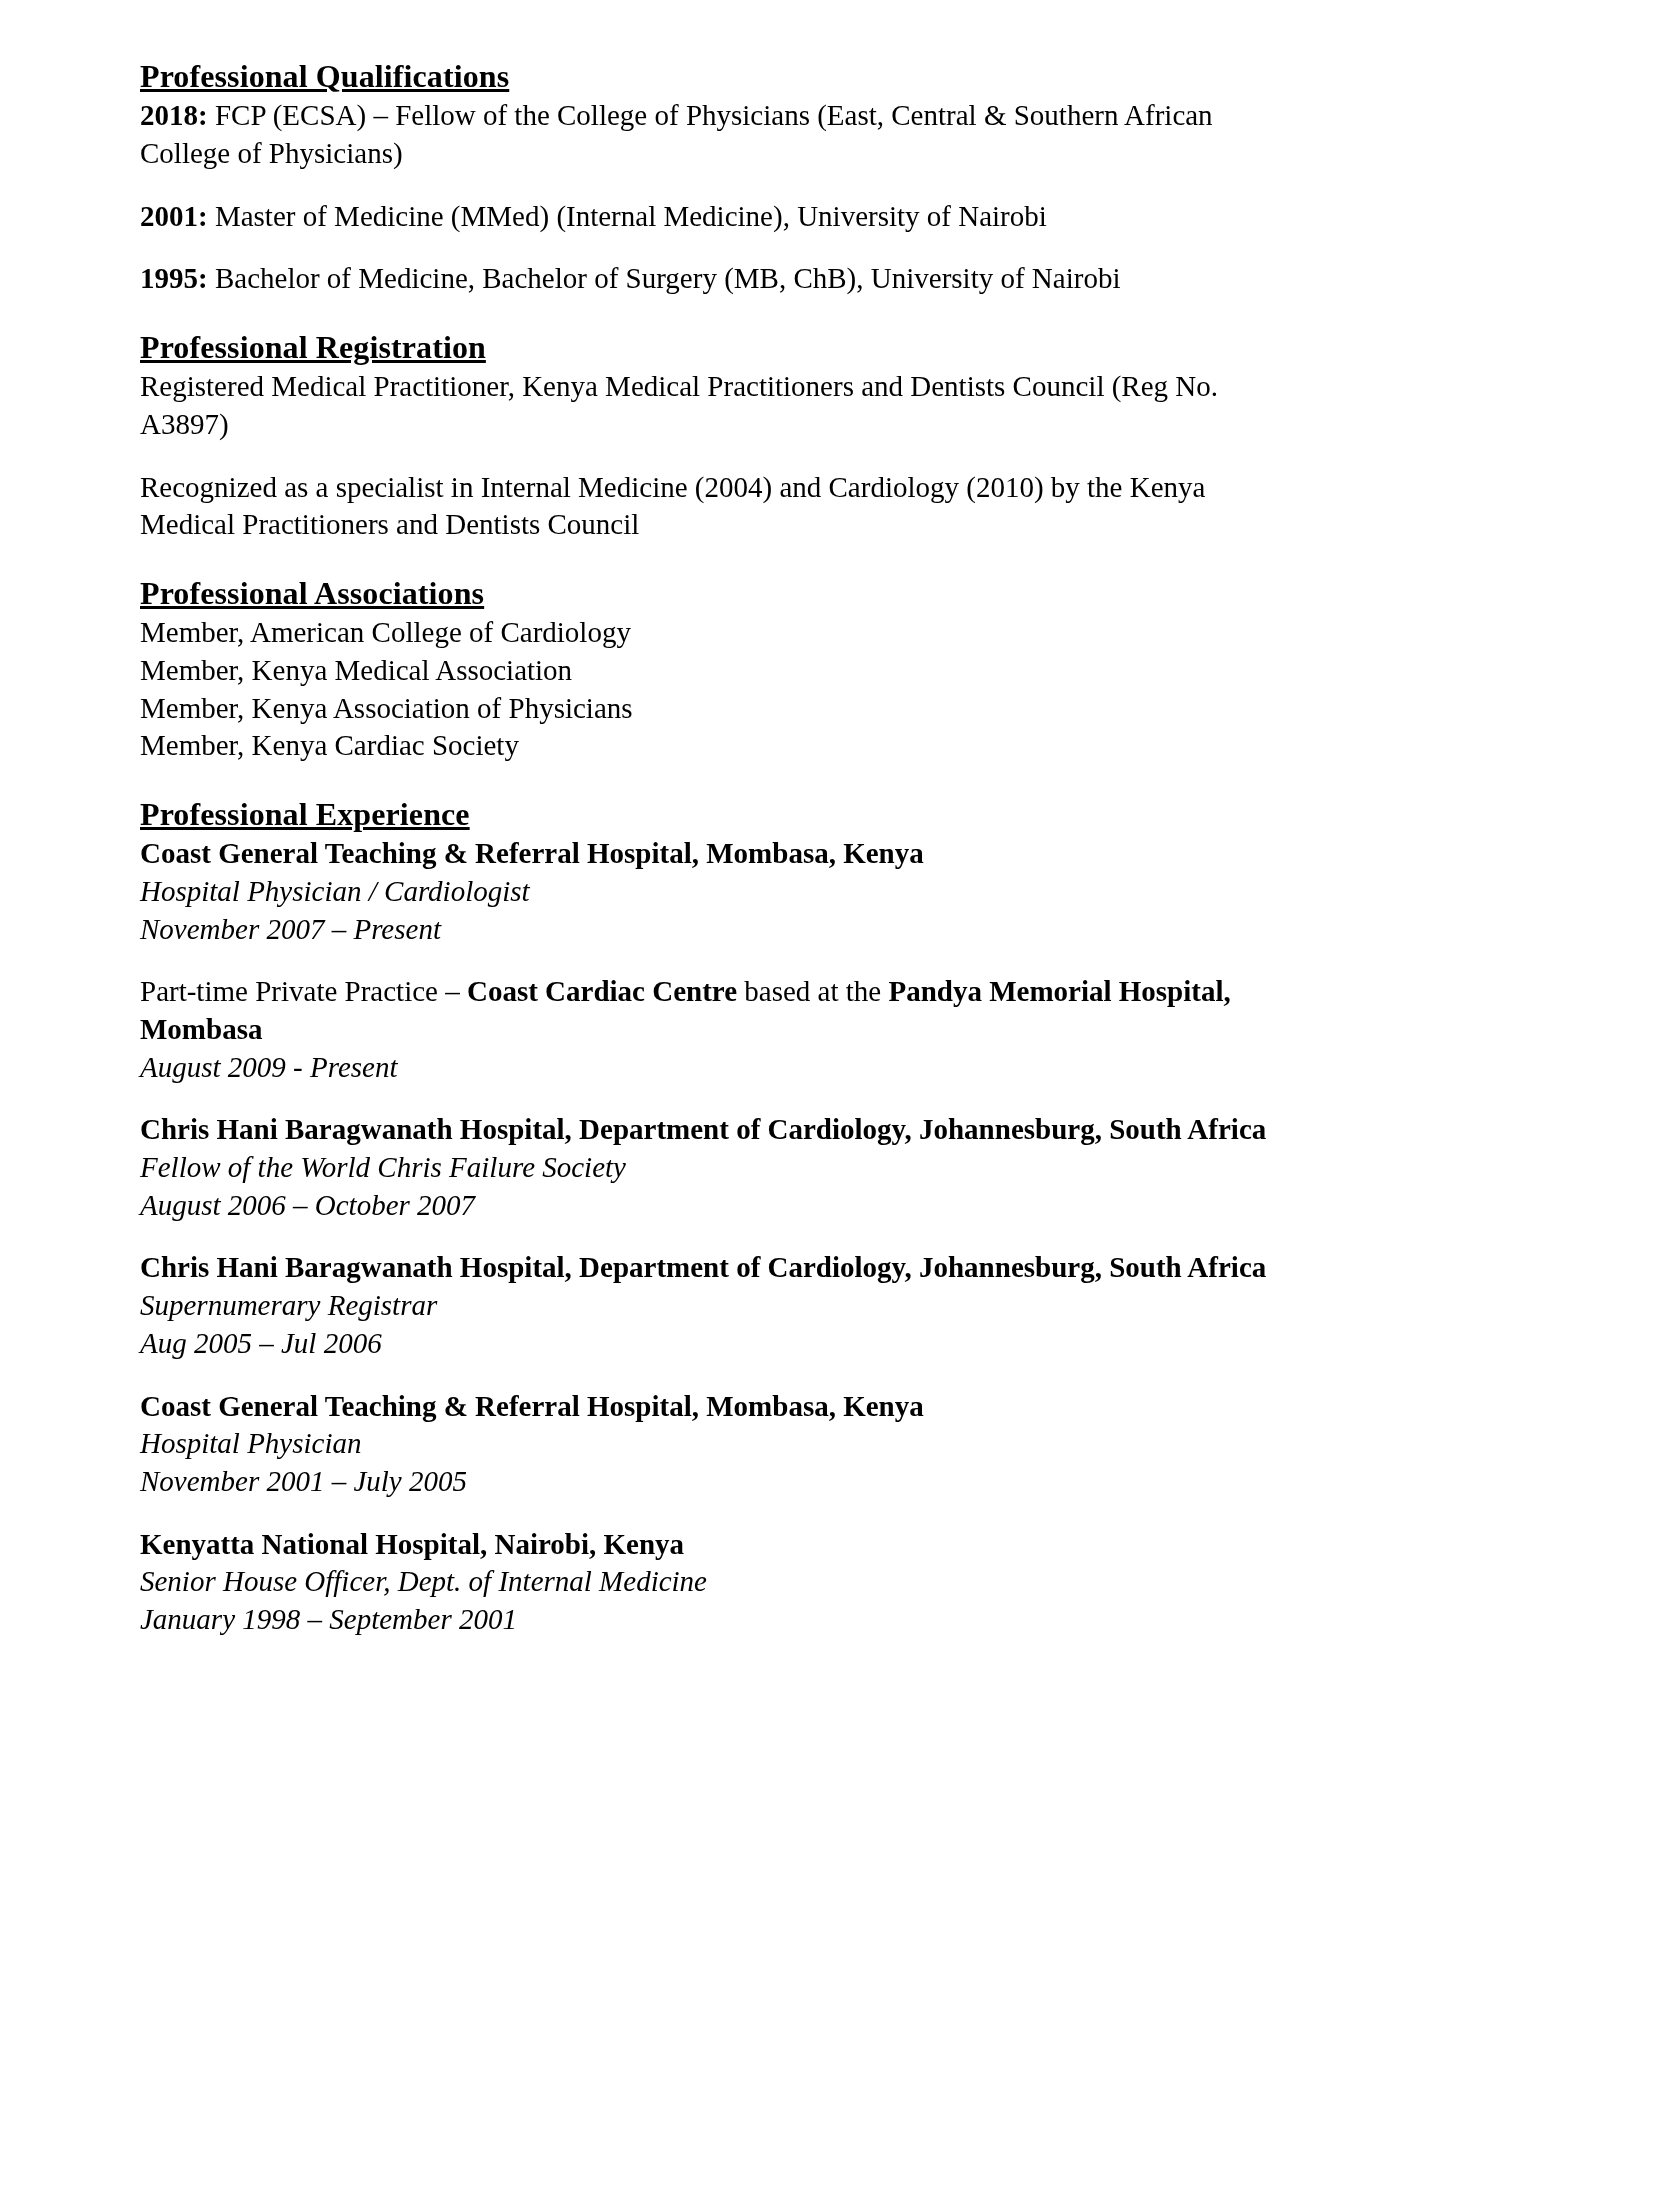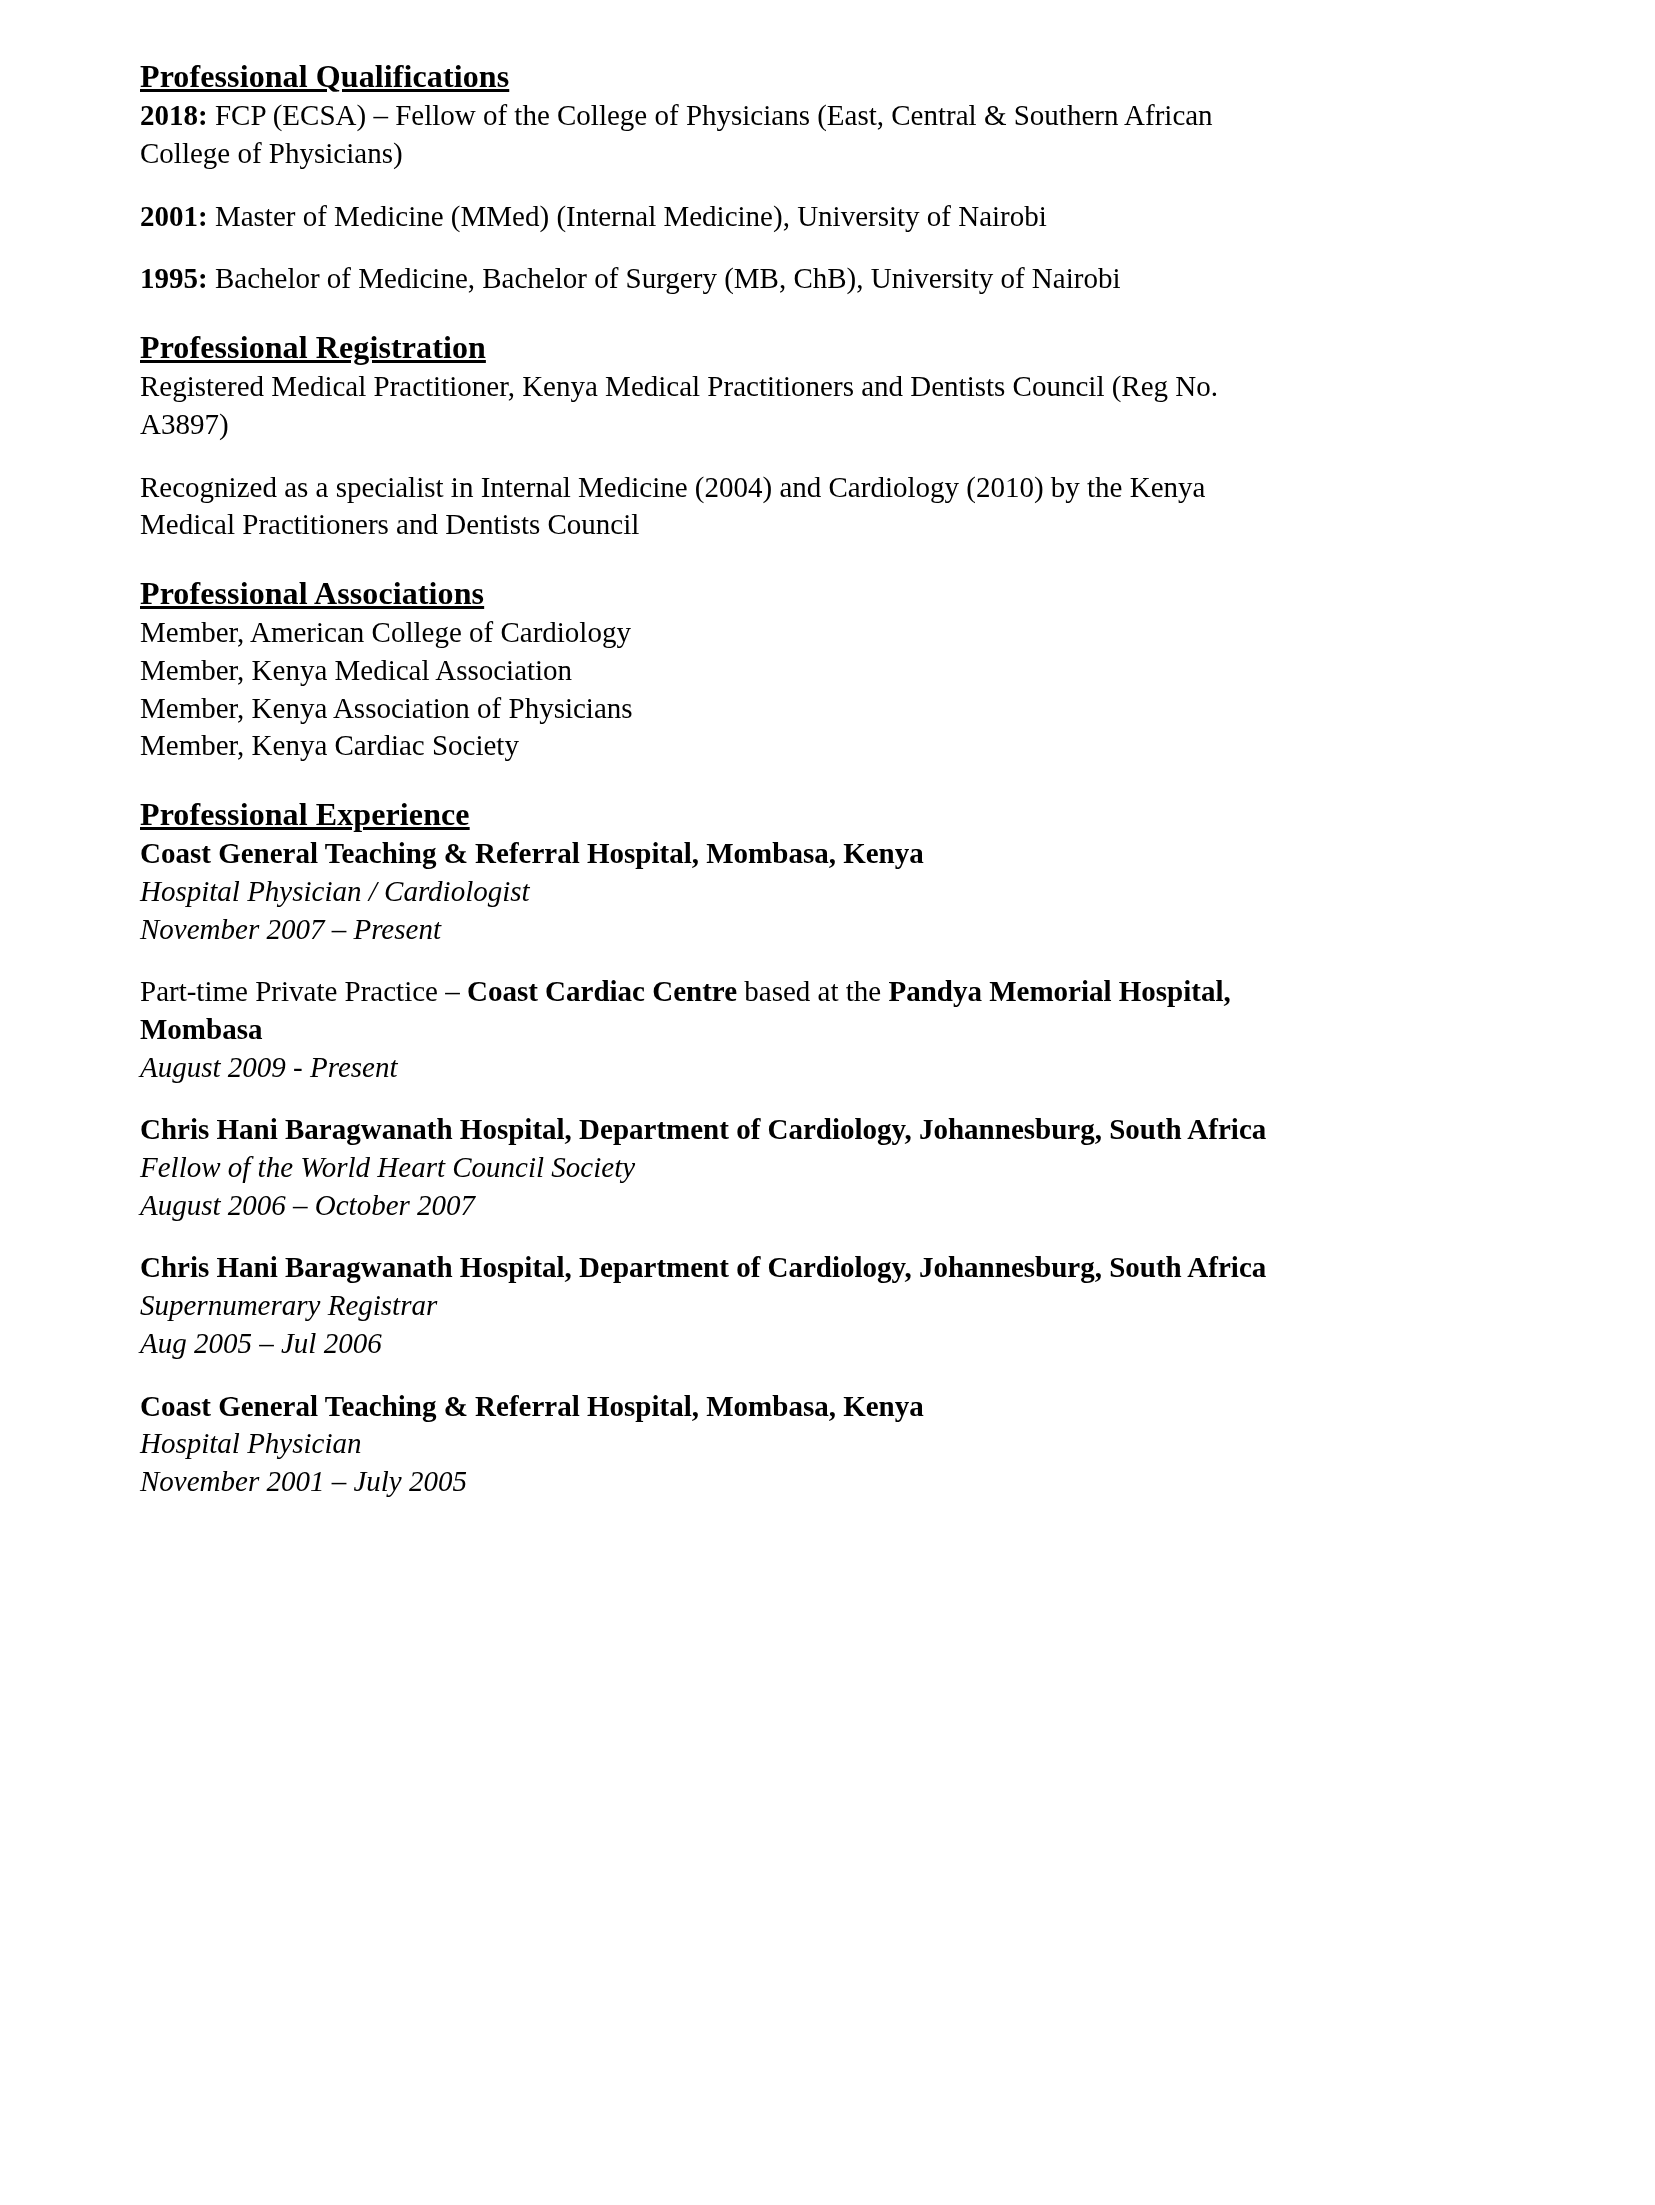--- a/index.html
+++ b/index.html
@@ -96,34 +96,39 @@
   <div class="para-gap"></div>
 
   <div class="entry">
     <p class="line"><span>Part-time Private Practice – </span><span class="bold">Coast Cardiac Centre</span><span> based at the </span><span class="bold">Pandya Memorial Hospital, Mombasa</span></p>
     <p class="line dates">August 2009 - Present</p>
   </div>
   <div class="para-gap"></div>
 
   <div class="entry">
     <p class="line org">Chris Hani Baragwanath Hospital, Department of Cardiology, Johannesburg, South Africa</p>
-    <p class="line role">Fellow of the World Heart Council Society</p>
+    <p class="line role">Fellow of the World Chris Failure Society</p>
     <p class="line dates">August 2006 – October 2007</p>
   </div>
   <div class="para-gap"></div>
 
   <div class="entry">
     <p class="line org">Chris Hani Baragwanath Hospital, Department of Cardiology, Johannesburg, South Africa</p>
     <p class="line role">Supernumerary Registrar</p>
     <p class="line dates">Aug 2005 – Jul 2006</p>
   </div>
   <div class="para-gap"></div>
 
   <div class="entry">
     <p class="line org">Coast General Teaching &amp; Referral Hospital, Mombasa, Kenya</p>
     <p class="line role">Hospital Physician</p>
     <p class="line dates">November 2001 – July 2005</p>
   </div>
   <div class="para-gap"></div>
 
+  <div class="entry">
+    <p class="line org">Kenyatta National Hospital, Nairobi, Kenya</p>
+    <p class="line role">Senior House Officer, Dept. of Internal Medicine</p>
+    <p class="line dates">January 1998 – September 2001</p>
+  </div>
 
 </div>
 
 
 </body></html>

